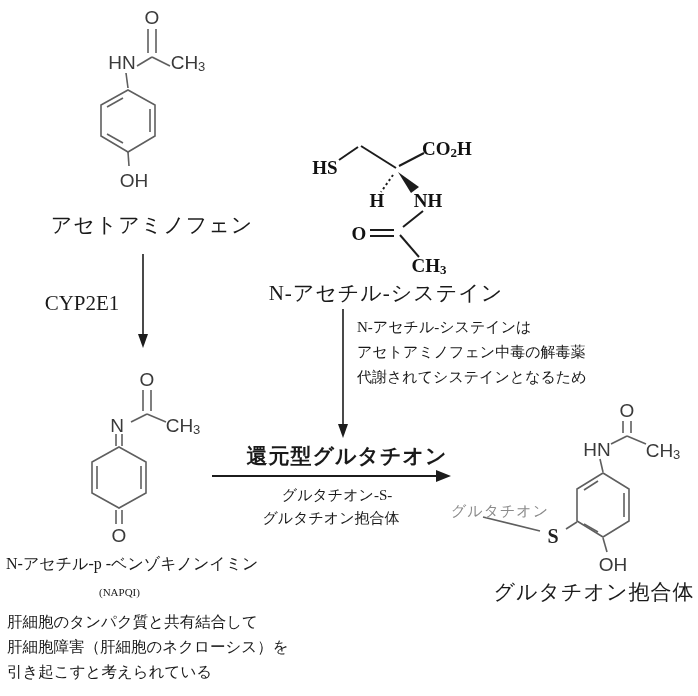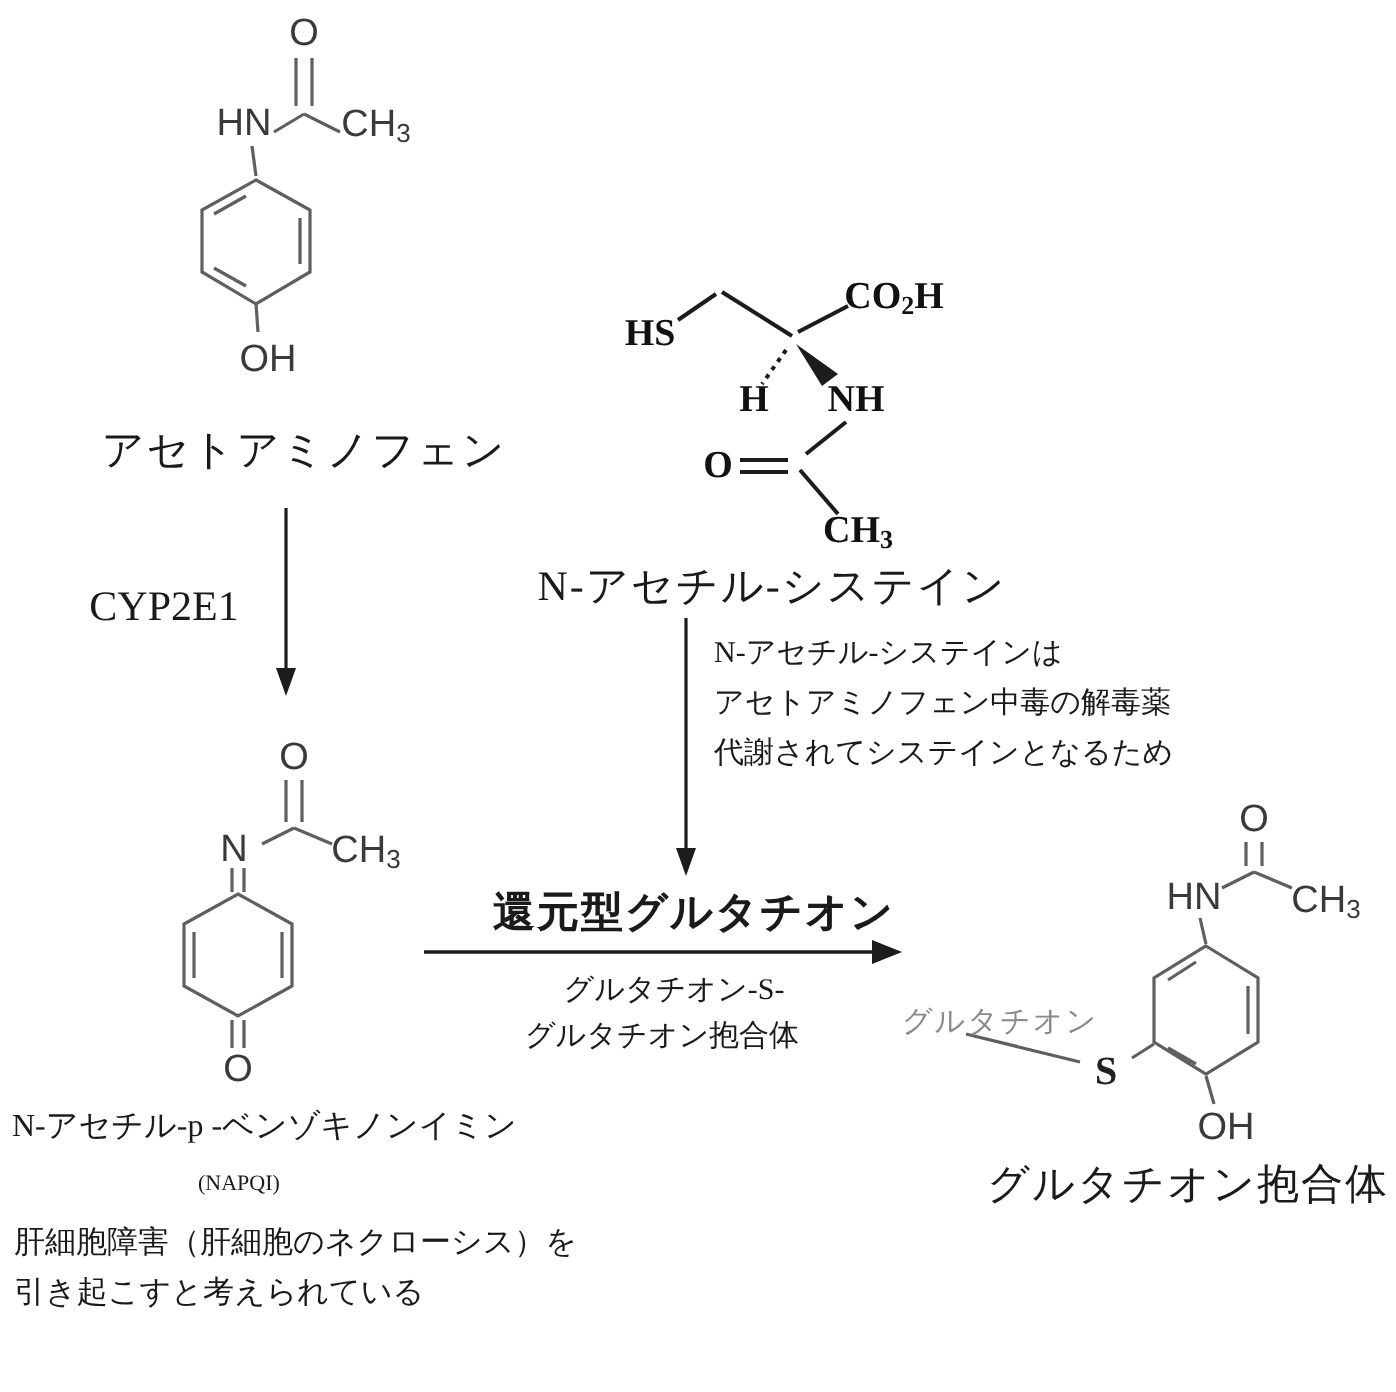--- a/index.html
+++ b/index.html
@@ -135,17 +135,18 @@
   <div class="jp center small" style="left:337px;top:496px">グルタチオン-S-</div>
   <div class="jp center small" style="left:331px;top:519px">グルタチオン抱合体</div>
 
   <div class="noteblock" style="left:357px;top:315px">
     <div>N-アセチル-システインは</div>
     <div>アセトアミノフェン中毒の解毒薬</div>
     <div>代謝されてシステインとなるため</div>
   </div>
 
   <div class="noteblock b" style="left:7px;top:609px">
+    <div>肝細胞のタンパク質と共有結合して</div>
     <div>肝細胞障害（肝細胞のネクローシス）を</div>
     <div>引き起こすと考えられている</div>
   </div>
 
 </div>
 
 </body></html>

